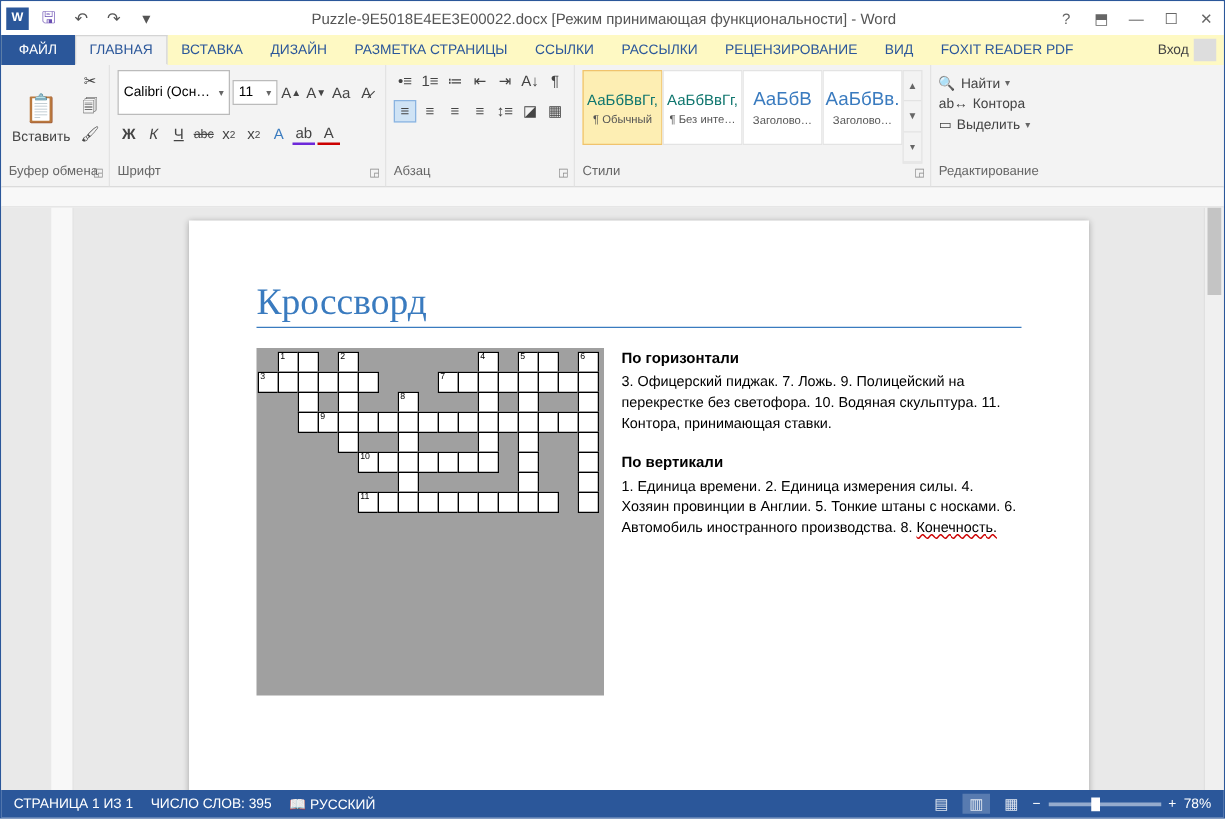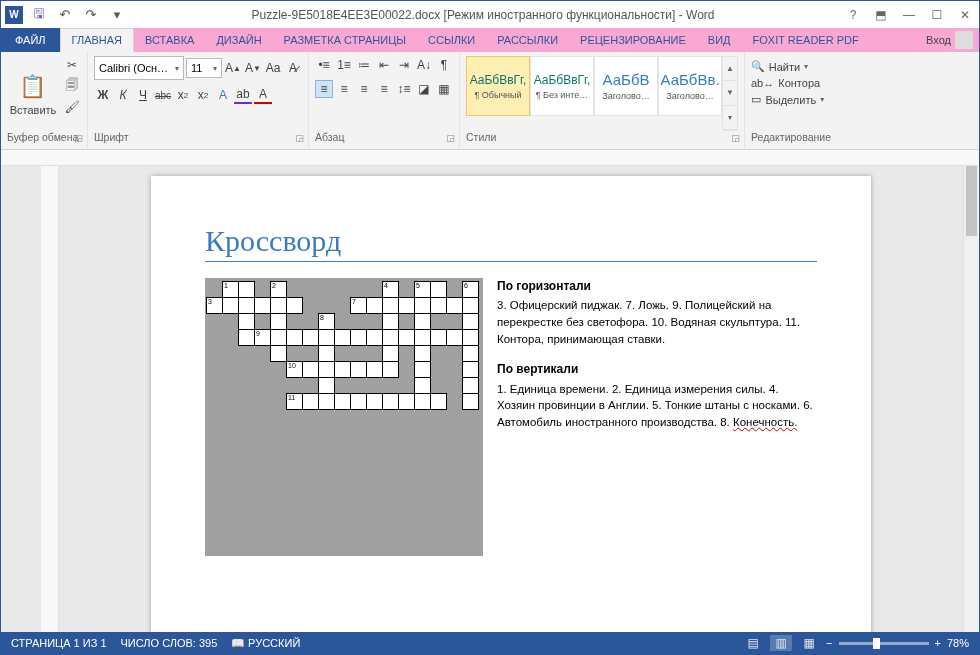--- a/index.html
+++ b/index.html
@@ -11,42 +11,42 @@
   
   .titlebar { height: 27px; background: #fff; display: flex; align-items: center; color: #666; font-size: 12px; }
   .tb-left { display: flex; align-items: center; gap: 6px; padding-left: 4px; }
   .tb-icon { width: 18px; height: 18px; background: #2b579a; color: #fff; font-size: 10px; font-weight: bold; display: flex; align-items: center; justify-content: center; }
   .qat-btn { width: 20px; height: 20px; color: #555; display: flex; align-items: center; justify-content: center; font-size: 13px; }
   .tb-center { flex: 1; text-align: center; font-size: 12px; color: #555; }
   .tb-right { display: flex; align-items: center; }
   .win-btn { width: 28px; height: 22px; display: flex; align-items: center; justify-content: center; color: #666; font-size: 12px; }
 
   
-  .tabs { height: 24px; display: flex; border-bottom: 0; background: #f9a8d4; }
+  .tabs { height: 24px; display: flex; border-bottom: 0; background: #fef9c3; }
   .filetab { background: #2b579a; color: #fff; padding: 0 14px; font-size: 11px; display: flex; align-items: center; }
   .tab { padding: 0 11px; font-size: 11px; color: #2b579a; display: flex; align-items: center; cursor: pointer; text-transform: uppercase; }
   .tab.active { border: 1px solid #d4d4d4; border-bottom: 1px solid #f3f3f3; background: #f3f3f3; }
   .tabs-spacer { flex: 1; }
   .login { font-size: 11px; color: #444; padding: 0 6px; display: flex; align-items: center; gap: 4px; }
   .login-av { width: 18px; height: 18px; background: #ddd; }
 
   
   .ribbon { height: 98px; background: #f3f3f3; border-bottom: 1px solid #d4d4d4; display: flex; font-size: 11px; }
   .group { border-right: 1px solid #e3e3e3; padding: 4px 6px 0; display: flex; flex-direction: column; position: relative; }
   .group-body { flex: 1; display: flex; gap: 4px; }
   .group-label { height: 18px; font-size: 10.5px; color: #666; position: relative; }
   .group-label .launcher { position: absolute; right: -2px; top: 2px; font-size: 9px; color: #888; }
 
   .big-btn { display: flex; flex-direction: column; align-items: center; justify-content: center; width: 52px; color: #444; gap: 2px; }
   .icn { width: 18px; height: 18px; display: flex; align-items: center; justify-content: center; color: #444; }
   .icn.lg { width: 30px; height: 30px; font-size: 22px; }
   .colv { display: flex; flex-direction: column; gap: 3px; }
   .rowh { display: flex; align-items: center; gap: 2px; }
 
-  .font-name { width: 90px; height: 24px; border: 1px solid #bbb; background: #fff; font-size: 11px; padding: 0 4px; display: flex; align-items: center; justify-content: space-between; }
+  .font-name { width: 90px; height: 36px; border: 1px solid #bbb; background: #fff; font-size: 11px; padding: 0 4px; display: flex; align-items: center; justify-content: space-between; }
   .font-size { width: 36px; height: 20px; border: 1px solid #bbb; background: #fff; font-size: 11px; padding: 0 4px; display: flex; align-items: center; justify-content: space-between; }
   .dd { font-size: 8px; color: #666; }
 
   .sm-btn { min-width: 18px; height: 18px; display: flex; align-items: center; justify-content: center; color: #444; font-size: 12px; }
   .sm-btn sup, .sm-btn sub { font-size: 8px; }
   .color-u { border-bottom: 2px solid #c00; }
   .color-y { border-bottom: 2px solid #6d28d9; }
 
   .style-gal { display: flex; gap: 0; }
   .style-item { width: 64px; height: 60px; border: 1px solid #e3e3e3; display: flex; flex-direction: column; align-items: center; justify-content: center; font-size: 10px; color: #555; background: #fff; }
@@ -98,21 +98,21 @@
   <div class="titlebar">
     <div class="tb-left">
       <div class="tb-icon">W</div>
       <div class="qat-btn">
           <span style="color:#6a4fb3;">🖫</span>
         </div>
       <div class="qat-btn">↶</div>
       <div class="qat-btn">↷</div>
       <div class="qat-btn">▾</div>
     </div>
-    <div class="tb-center">Puzzle-9E5018E4EE3E00022.docx [Режим иностранного функциональности] - Word</div>
+    <div class="tb-center">Puzzle-9E5018E4EE3E00022.docx [Режим принимающая функциональности] - Word</div>
     <div class="tb-right">
       <div class="win-btn">?</div>
       <div class="win-btn">⬒</div>
       <div class="win-btn">—</div>
       <div class="win-btn">☐</div>
       <div class="win-btn">✕</div>
     </div>
   </div>
 
   <div class="tabs">

